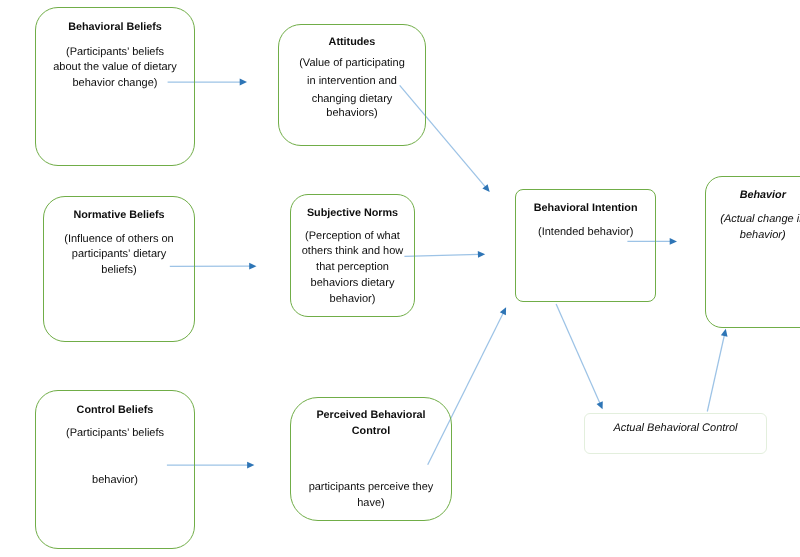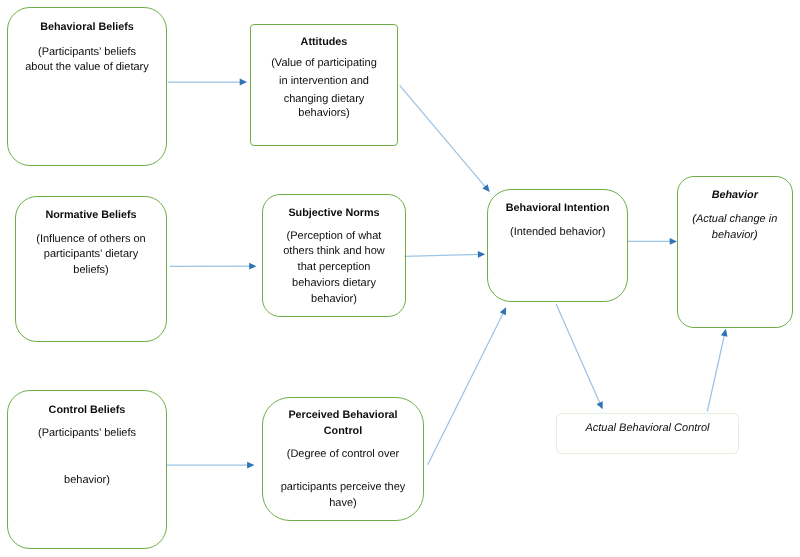--- a/index.html
+++ b/index.html
@@ -4,37 +4,37 @@
 <title>Theory of Planned Behavior Diagram</title>
 <style>
   html,body{margin:0;padding:0;background:#ffffff;}
   body{width:800px;height:557px;overflow:hidden;
        font-family:"Liberation Sans",sans-serif;
        -webkit-font-smoothing:antialiased;
        text-rendering:geometricPrecision;}
   #canvas{position:relative;width:800px;height:557px;background:#ffffff;overflow:hidden;}
 
   .node{position:absolute;box-sizing:border-box;background:transparent;
-        border:1.1px solid #70AD47;}
+        border:1.1px solid #70AD47;margin-left:28px;}
   .node.faint{border-color:#E3EFDD;}
 
   .lbl{position:absolute;left:0;right:0;text-align:center;white-space:nowrap;color:#0d0d0d;}
   .t{font-weight:bold;font-size:10.8px;}
   .s{font-weight:normal;font-size:11px;}
 
   svg.edges{position:absolute;left:0;top:0;width:800px;height:557px;pointer-events:none;}
 
   
   #n-bb  {left:7px;    top:7px;    width:160px;   height:159px; border-radius:23px;}
-  #n-at  {left:250px;  top:24px;   width:148px;   height:122px; border-radius:4px;}
+  #n-at  {left:250px;  top:24px;   width:148px;   height:122px; border-radius:23px;}
   #n-nb  {left:15px;   top:196px;  width:152px;   height:146px; border-radius:22px;}
-  #n-sn  {left:262px;  top:194px;  width:144px;   height:123px; border-radius:18px;}
+  #n-sn  {left:262px;  top:194px;  width:125px;   height:123px; border-radius:18px;}
   #n-cb  {left:7px;    top:390px;  width:160px;   height:159px; border-radius:23px;}
   #n-pbc {left:262px;  top:397px;  width:162px;   height:124px; border-radius:28px;}
-  #n-bi  {left:487.2px;top:189px;  width:141px;   height:113px; border-radius:24px;}
+  #n-bi  {left:487.2px;top:189px;  width:141px;   height:113px; border-radius:8px;}
   #n-bh  {left:676.5px;top:176px;  width:116.5px; height:152px; border-radius:17px;font-style:italic;}
   #n-abc {left:556px;  top:412.5px;width:183px;   height:41.5px;border-radius:6px;font-style:italic;}
 
   
   #n-bb  .ln0{top:13px}    #n-bb  .ln1{top:37.5px} #n-bb .ln2{top:53px}  #n-bb .ln3{top:68.5px}
   #n-at  .ln0{top:11px}    #n-at  .ln1{top:32px}   #n-at .ln2{top:50px}  #n-at .ln3{top:68px}   #n-at .ln4{top:82px}
   #n-nb  .ln0{top:11.6px}  #n-nb  .ln1{top:35.6px} #n-nb .ln2{top:51.3px}#n-nb .ln3{top:67px}
   #n-sn  .ln0{top:12.2px}  #n-sn  .ln1{top:34.5px} #n-sn .ln2{top:50.3px}#n-sn .ln3{top:66.1px} #n-sn .ln4{top:81.9px} #n-sn .ln5{top:97.7px}
   #n-cb  .ln0{top:12.5px}  #n-cb  .ln1{top:36px}   #n-cb .ln2{top:51.6px}#n-cb .ln3{top:67.2px} #n-cb .ln4{top:82.8px}
   #n-pbc .ln0{top:10.8px}  #n-pbc .ln1{top:27.1px} #n-pbc .ln2{top:50.4px}#n-pbc .ln3{top:66.5px}#n-pbc .ln4{top:82.6px}#n-pbc .ln5{top:98.7px}
@@ -83,20 +83,21 @@
       <g>
         <line x1="707.3" y1="411.5" x2="724.47" y2="334.75" stroke="#9DC3E6" stroke-width="1.25"></line>
         <polygon points="727.52,336.67 725.80,328.80 720.89,335.18" fill="#2E75B6"></polygon>
       </g>
     </svg>
 
   <div class="node" id="n-bb">
     <div class="lbl t ln0">Behavioral Beliefs</div>
     <div class="lbl s ln1">(Participants’ beliefs</div>
     <div class="lbl s ln2">about the value of dietary</div>
+    <div class="lbl s ln3">behavior change)</div>
   </div>
 
   <div class="node" id="n-at">
     <div class="lbl t ln0">Attitudes</div>
     <div class="lbl s ln1">(Value of participating</div>
     <div class="lbl s ln2">in intervention and</div>
     <div class="lbl s ln3">changing dietary</div>
     <div class="lbl s ln4">behaviors)</div>
   </div>
 
@@ -118,21 +119,20 @@
 
   <div class="node" id="n-cb">
     <div class="lbl t ln0">Control Beliefs</div>
     <div class="lbl s ln1">(Participants’ beliefs</div>
     <div class="lbl s ln4">behavior)</div>
   </div>
 
   <div class="node" id="n-pbc">
     <div class="lbl t ln0">Perceived Behavioral</div>
     <div class="lbl t ln1">Control</div>
-    <div class="lbl s ln2">(Degree of control over</div>
     <div class="lbl s ln4">participants perceive they</div>
     <div class="lbl s ln5">have)</div>
   </div>
 
   <div class="node" id="n-bi">
     <div class="lbl t ln0">Behavioral Intention</div>
     <div class="lbl s ln1">(Intended behavior)</div>
   </div>
 
   <div class="node" id="n-bh">

